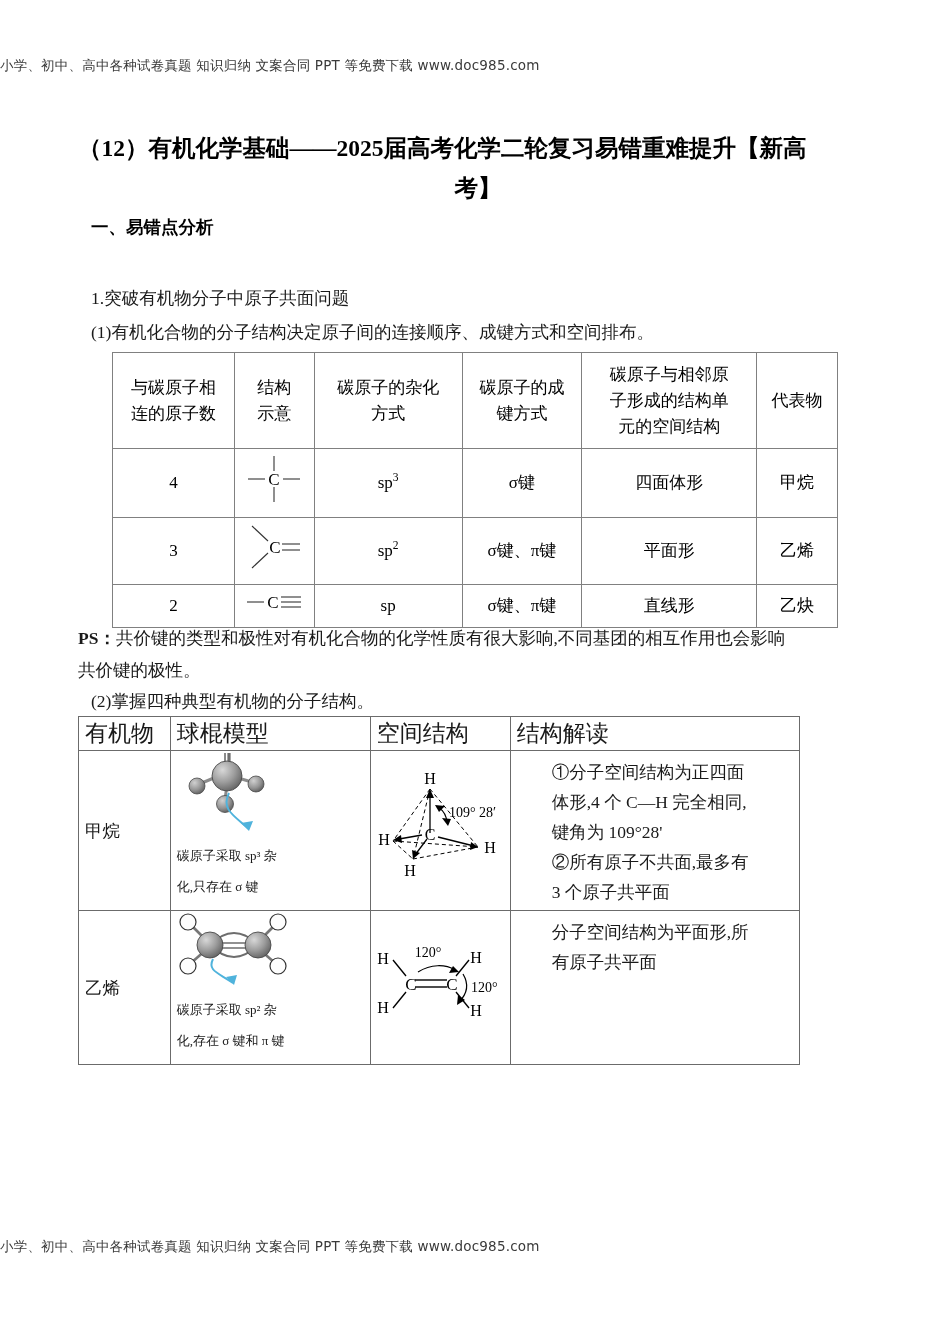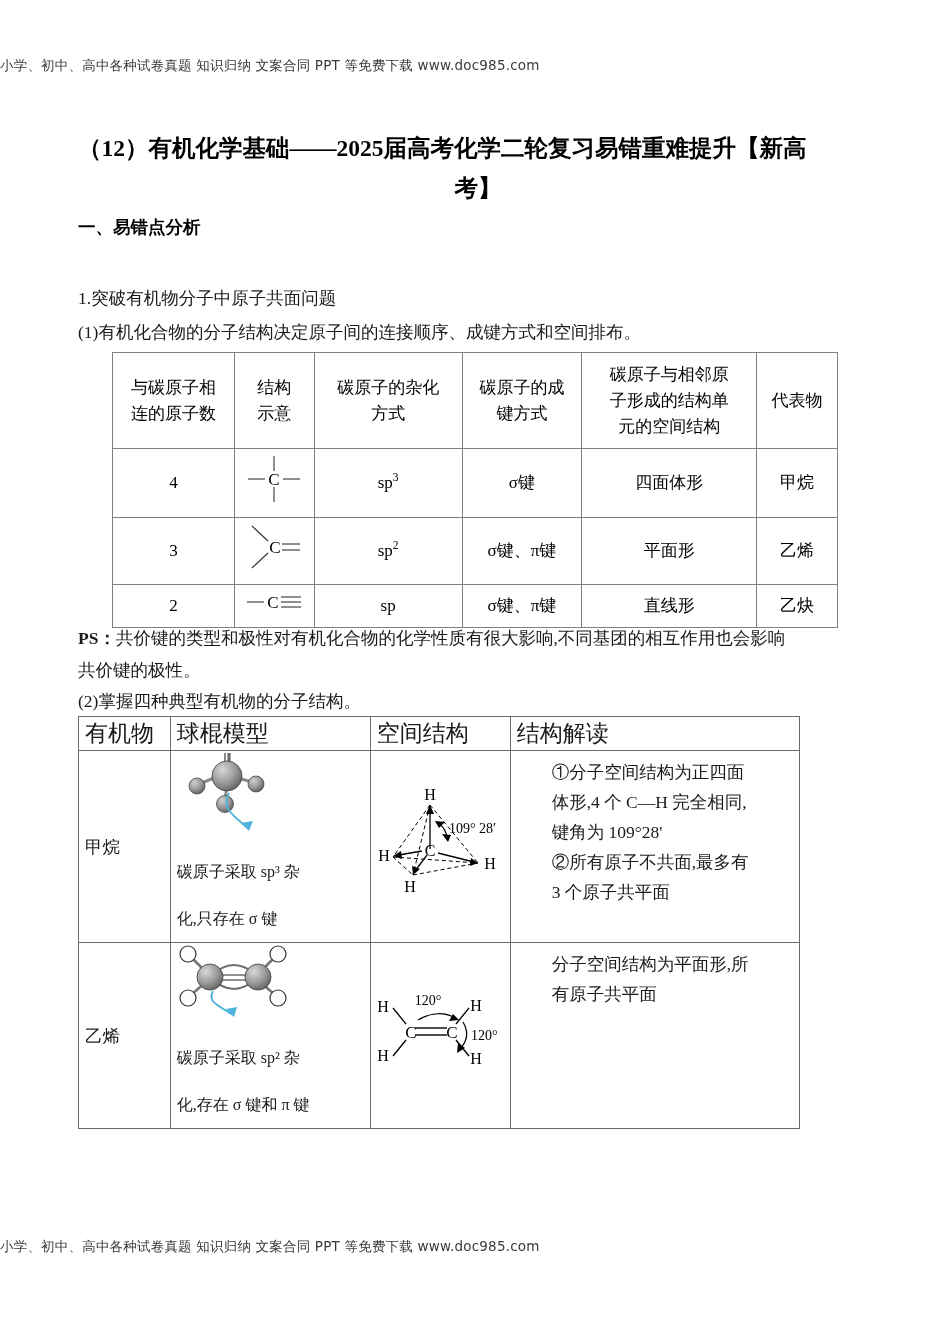--- a/index.html
+++ b/index.html
@@ -36,21 +36,21 @@
     font-size: 23.5px;
     font-weight: bold;
     line-height: 40px;
     text-align: justify;
     letter-spacing: 0px;
   }
   .doc-title .c2 { display: block; text-align: center; }
 
   .para {
     position: absolute;
-    left: 78px;
+    left: 91px;
     font-size: 17.5px;
     line-height: 31px;
     color: #1a1a1a;
   }
   .para.bold { font-weight: bold; color: #000; }
 
   .ps-block {
     position: absolute;
     left: 78px;
     top: 622px;
@@ -108,21 +108,21 @@
     line-height: 30px;
     padding: 3px 6px;
     color: #1a1a1a;
   }
   .tbl2 .hrow td { height: 34px; padding: 1px 6px; font-size: 23px; }
   .tbl2 .k1 { width: 92px; }
   .tbl2 .k2 { width: 200px; }
   .tbl2 .k3 { width: 140px; }
   .tbl2 .k4 { width: 290px; }
   .tbl2 .modelcell { padding: 2px 4px 8px 6px; vertical-align: top; }
-  .tbl2 .cap { font-size: 16px; line-height: 31px; margin-top: 16px; }
+  .tbl2 .cap { font-size: 13px; line-height: 31px; margin-top: 0; }
   .tbl2 .diagcell { text-align: center; vertical-align: middle; padding: 4px 2px; }
   .tbl2 .explain { vertical-align: top; padding-top: 6px; line-height: 30px; padding-left: 41px; }
   .row-ch4 td { height: 158px; }
   .row-c2h4 td { height: 124px; }
 
   .model-wrap { text-align: left; }
 </style>
 </head>
 <body>
 

